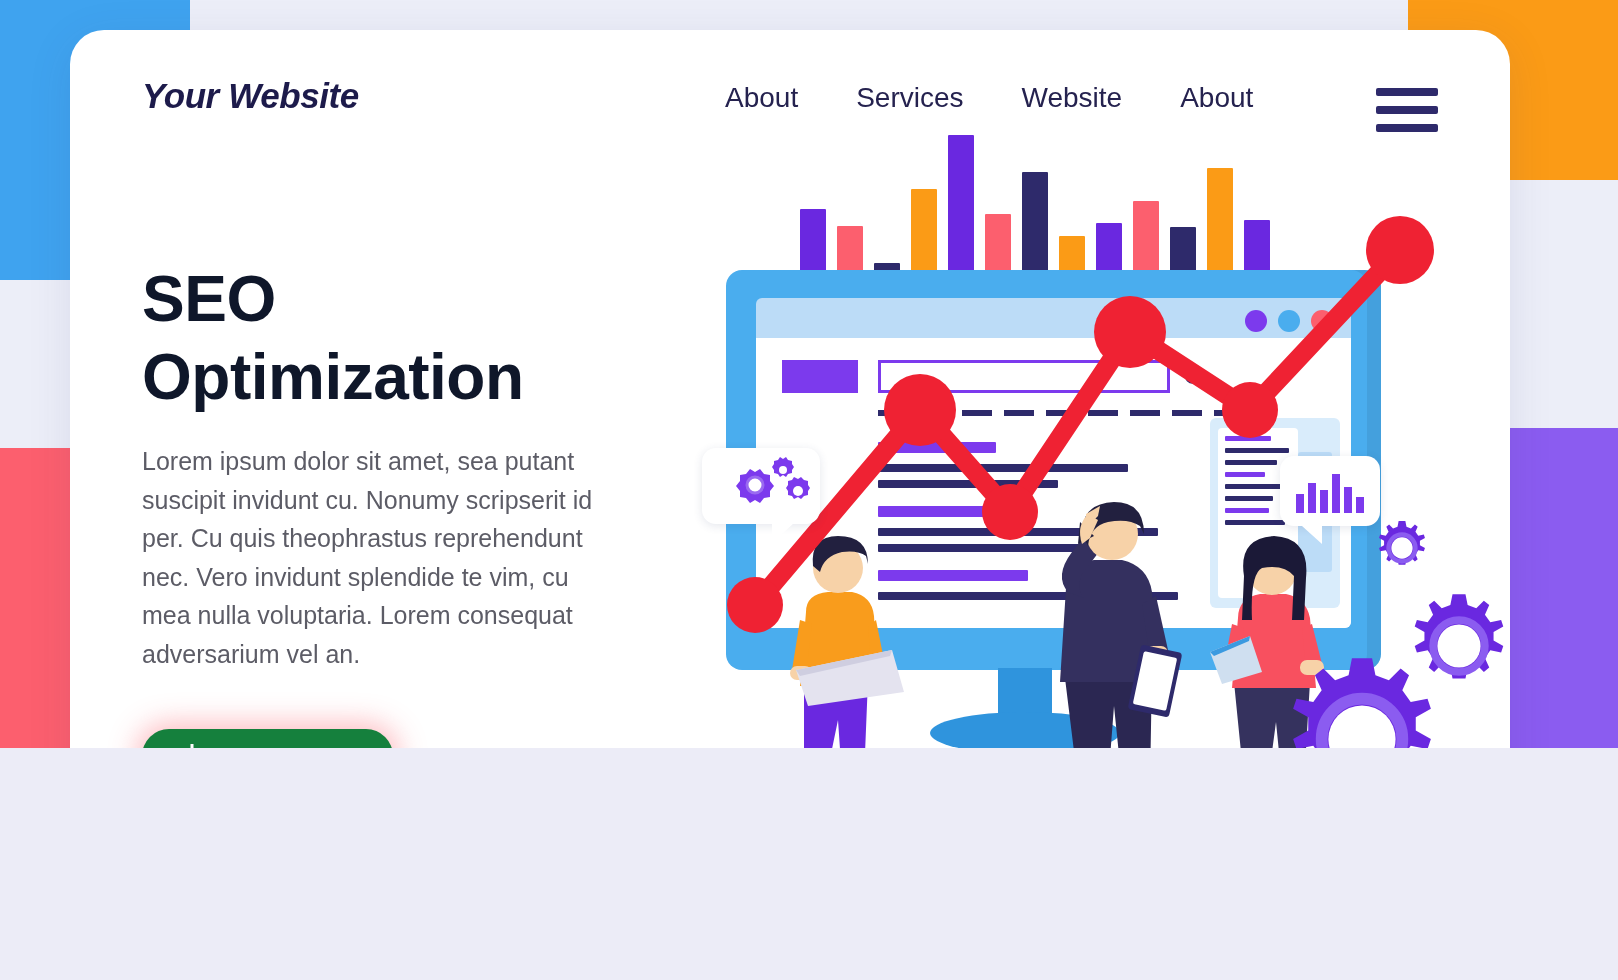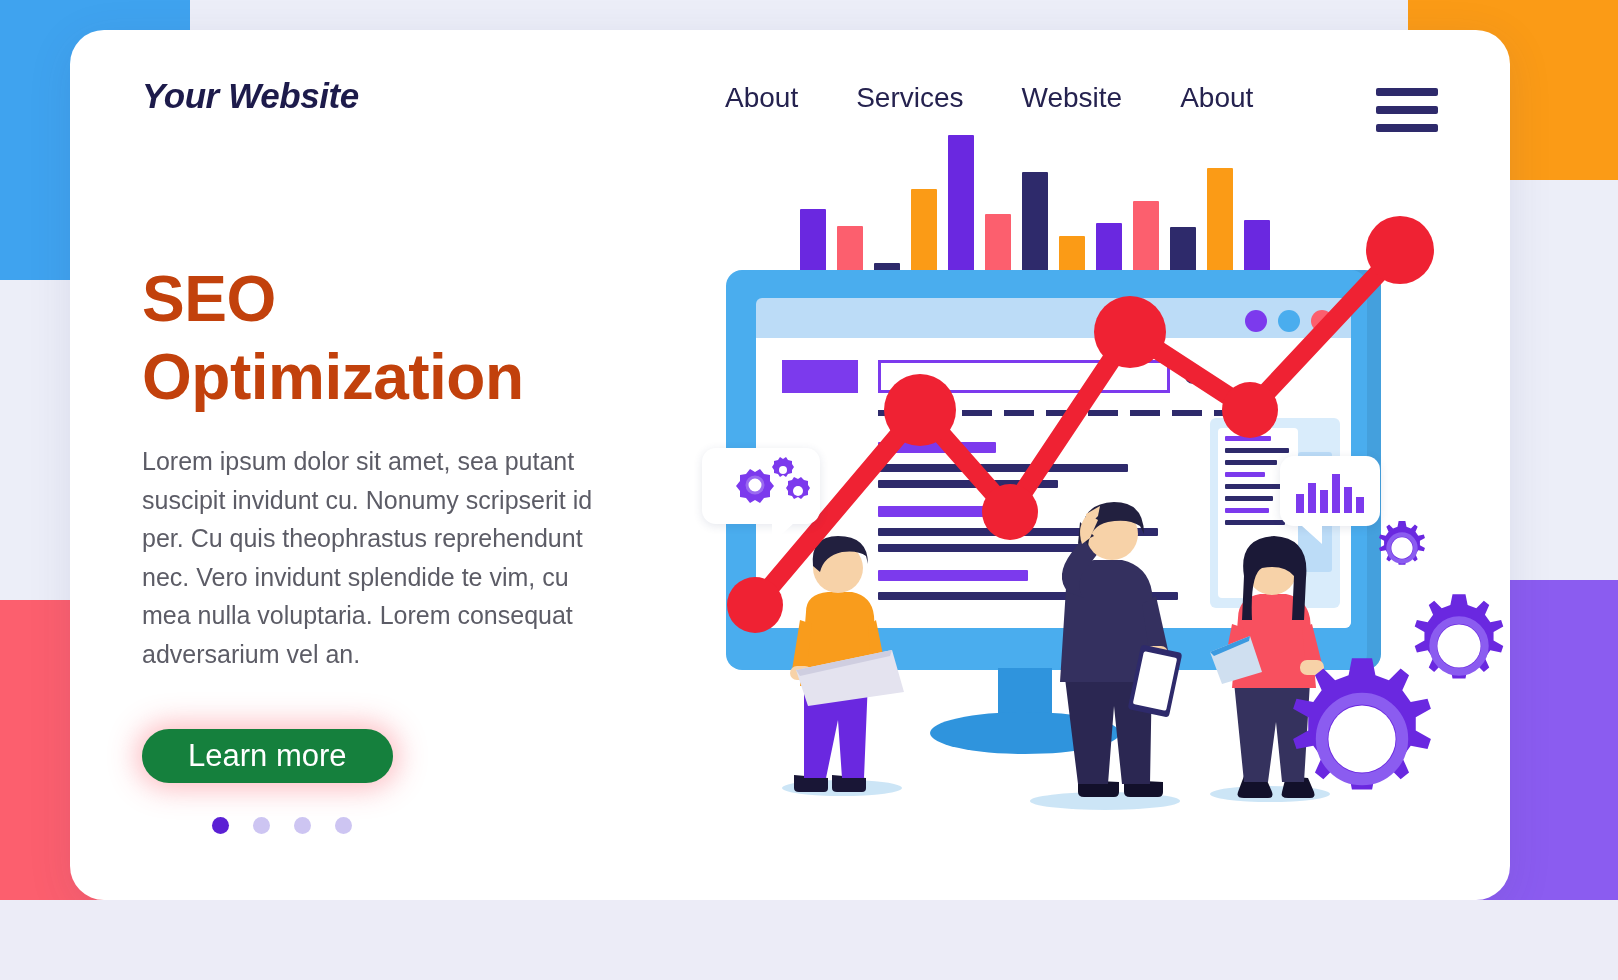--- a/index.html
+++ b/index.html
@@ -4,21 +4,21 @@
 <style>
   * { box-sizing: border-box; margin: 0; padding: 0; }
   html, body {
     width: 1618px; height: 980px;
     overflow: hidden;
     background: #ececf7;
     font-family: "Liberation Sans", sans-serif;
   }
   #stage {
     position: relative;
-    width: 1618px; height: 900px;
+    width: 1618px; height: 748px;
     background: #eceef8;
     overflow: hidden;
   }
 
   
   .blob { position: absolute; }
   #blob-tl {
     left: -130px; top: -120px;
     width: 320px; height: 400px;
     background: #3fa3ef;
@@ -118,21 +118,21 @@
   
   #hero {
     position: absolute;
     left: 72px; top: 230px;
     width: 520px;
   }
   #headline {
     font-size: 64px;
     line-height: 1.22;
     font-weight: bold;
-    color: #c2410c;
+    color: #0f172a;
     letter-spacing: -0.5px;
     max-width: 430px;
   }
   #subtext {
     margin-top: 26px;
     font-size: 25px;
     line-height: 1.54;
     color: #5c5c66;
     max-width: 462px;
   }

